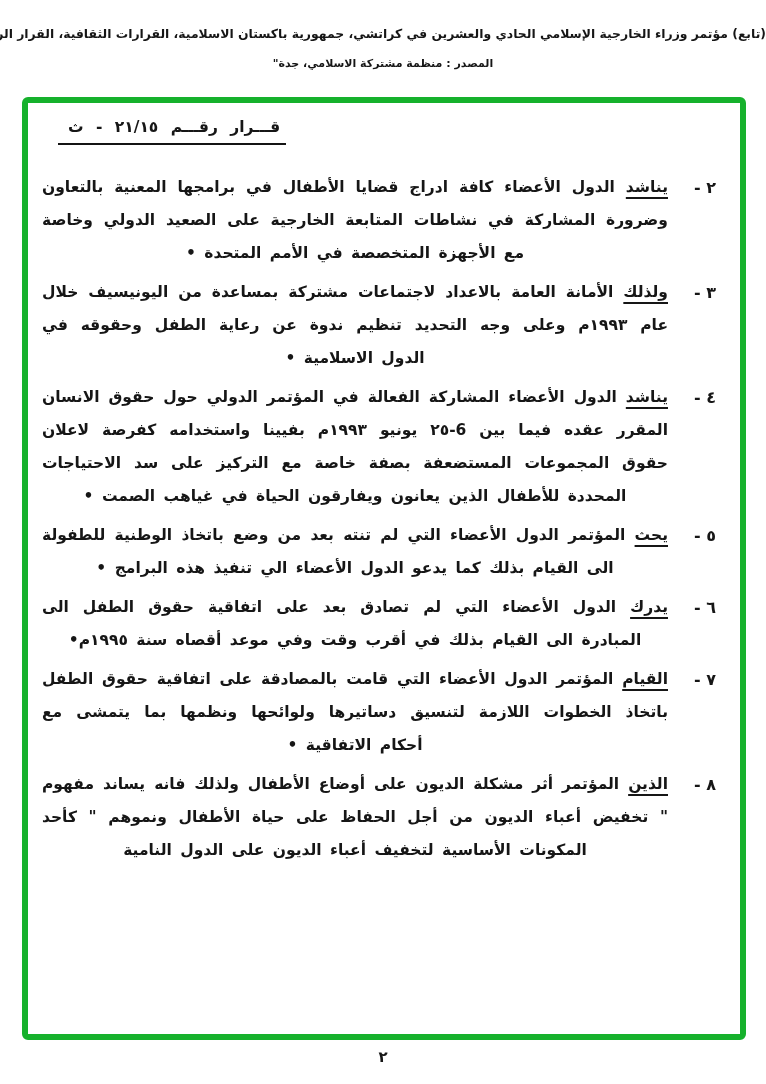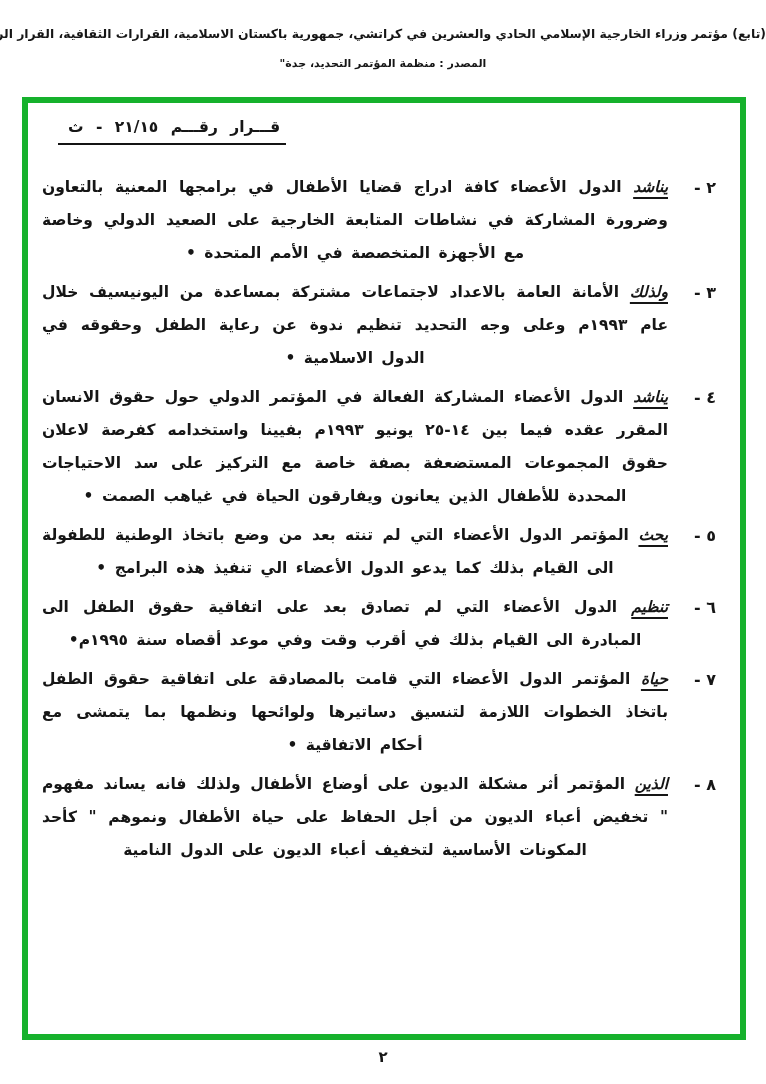--- a/index.html
+++ b/index.html
@@ -38,21 +38,21 @@
     font-weight: bold;
   }
   .box {
     position: absolute;
     top: 97px;
     left: 22px;
     box-sizing: border-box;
     width: 724px;
     height: 943px;
     border: 6px solid #16b12c;
-    border-radius: 0;
+    border-radius: 6px;
     padding: 10px 14px 0 14px;
     direction: rtl;
     overflow: hidden;
   }
   .res-title {
     margin: 4px 0 26px 0;
     padding-left: 16px;
     text-align: left;
     direction: rtl;
   }
@@ -86,67 +86,66 @@
     font-size: 15.5px;
     font-weight: bold;
     line-height: 33px;
     text-align: justify;
     text-align-last: center;
     word-spacing: 3px;
   }
   .item-text u {
     text-decoration-thickness: 2px;
     text-underline-offset: 5px;
-    font-style: italic;
   }
   .page-num {
     position: absolute;
     top: 1048px;
     left: 0;
     right: 0;
     text-align: center;
     font-size: 15px;
     font-weight: bold;
   }
 </style>
 </head>
 <body style="color: rgb(22, 22, 22);">
 
 <div class="header1">(تابع) مؤتمر وزراء الخارجية الإسلامي الحادي والعشرين في كراتشي، جمهورية باكستان الاسلامية، القرارات الثقافية، القرار الرقم ٢١/١٥-ث</div>
-<div class="header2">المصدر : منظمة المؤتمر التحديد، جدة"</div>
+<div class="header2">المصدر : منظمة مشتركة الاسلامي، جدة"</div>
 
 <div class="box" style="border-color: rgb(22, 177, 44);">
   <div class="res-title">
     <span class="t">قـــرار رقـــم ٢١/١٥ - ث</span>
   </div>
 
   <ol class="items">
     <li class="item">
       <span class="item-num">٢ -</span>
       <p class="item-text"><u>يناشد</u> <span>الدول الأعضاء كافة ادراج قضايا الأطفال في برامجها المعنية بالتعاون وضرورة المشاركة في نشاطات المتابعة الخارجية على الصعيد الدولي وخاصة مع الأجهزة المتخصصة في الأمم المتحدة •</span></p>
     </li>
     <li class="item">
       <span class="item-num">٣ -</span>
       <p class="item-text"><u>ولذلك</u> <span>الأمانة العامة بالاعداد لاجتماعات مشتركة بمساعدة من اليونيسيف خلال عام ١٩٩٣م وعلى وجه التحديد تنظيم ندوة عن رعاية الطفل وحقوقه في الدول الاسلامية •</span></p>
     </li>
     <li class="item">
       <span class="item-num">٤ -</span>
-      <p class="item-text"><u>يناشد</u> <span>الدول الأعضاء المشاركة الفعالة في المؤتمر الدولي حول حقوق الانسان المقرر عقده فيما بين ١٤-٢٥ يونيو ١٩٩٣م بفيينا واستخدامه كفرصة لاعلان حقوق المجموعات المستضعفة بصفة خاصة مع التركيز على سد الاحتياجات المحددة للأطفال الذين يعانون ويفارقون الحياة في غياهب الصمت •</span></p>
+      <p class="item-text"><u>يناشد</u> <span>الدول الأعضاء المشاركة الفعالة في المؤتمر الدولي حول حقوق الانسان المقرر عقده فيما بين 6-٢٥ يونيو ١٩٩٣م بفيينا واستخدامه كفرصة لاعلان حقوق المجموعات المستضعفة بصفة خاصة مع التركيز على سد الاحتياجات المحددة للأطفال الذين يعانون ويفارقون الحياة في غياهب الصمت •</span></p>
     </li>
     <li class="item">
       <span class="item-num">٥ -</span>
       <p class="item-text"><u>يحث</u> <span>المؤتمر الدول الأعضاء التي لم تنته بعد من وضع باتخاذ الوطنية للطفولة الى القيام بذلك كما يدعو الدول الأعضاء الي تنفيذ هذه البرامج •</span></p>
     </li>
     <li class="item">
       <span class="item-num">٦ -</span>
-      <p class="item-text"><u>تنظيم</u> <span>الدول الأعضاء التي لم تصادق بعد على اتفاقية حقوق الطفل الى المبادرة الى القيام بذلك في أقرب وقت وفي موعد أقصاه سنة ١٩٩٥م•</span></p>
+      <p class="item-text"><u>يدرك</u> <span>الدول الأعضاء التي لم تصادق بعد على اتفاقية حقوق الطفل الى المبادرة الى القيام بذلك في أقرب وقت وفي موعد أقصاه سنة ١٩٩٥م•</span></p>
     </li>
     <li class="item">
       <span class="item-num">٧ -</span>
-      <p class="item-text"><u>حياة</u> <span>المؤتمر الدول الأعضاء التي قامت بالمصادقة على اتفاقية حقوق الطفل باتخاذ الخطوات اللازمة لتنسيق دساتيرها ولوائحها ونظمها بما يتمشى مع أحكام الاتفاقية •</span></p>
+      <p class="item-text"><u>القيام</u> <span>المؤتمر الدول الأعضاء التي قامت بالمصادقة على اتفاقية حقوق الطفل باتخاذ الخطوات اللازمة لتنسيق دساتيرها ولوائحها ونظمها بما يتمشى مع أحكام الاتفاقية •</span></p>
     </li>
     <li class="item">
       <span class="item-num">٨ -</span>
       <p class="item-text"><u>الذين</u> <span>المؤتمر أثر مشكلة الديون على أوضاع الأطفال ولذلك فانه يساند مفهوم " تخفيض أعباء الديون من أجل الحفاظ على حياة الأطفال ونموهم " كأحد المكونات الأساسية لتخفيف أعباء الديون على الدول النامية</span></p>
     </li>
   </ol>
 </div>
 
 <div class="page-num">٢</div>
 

